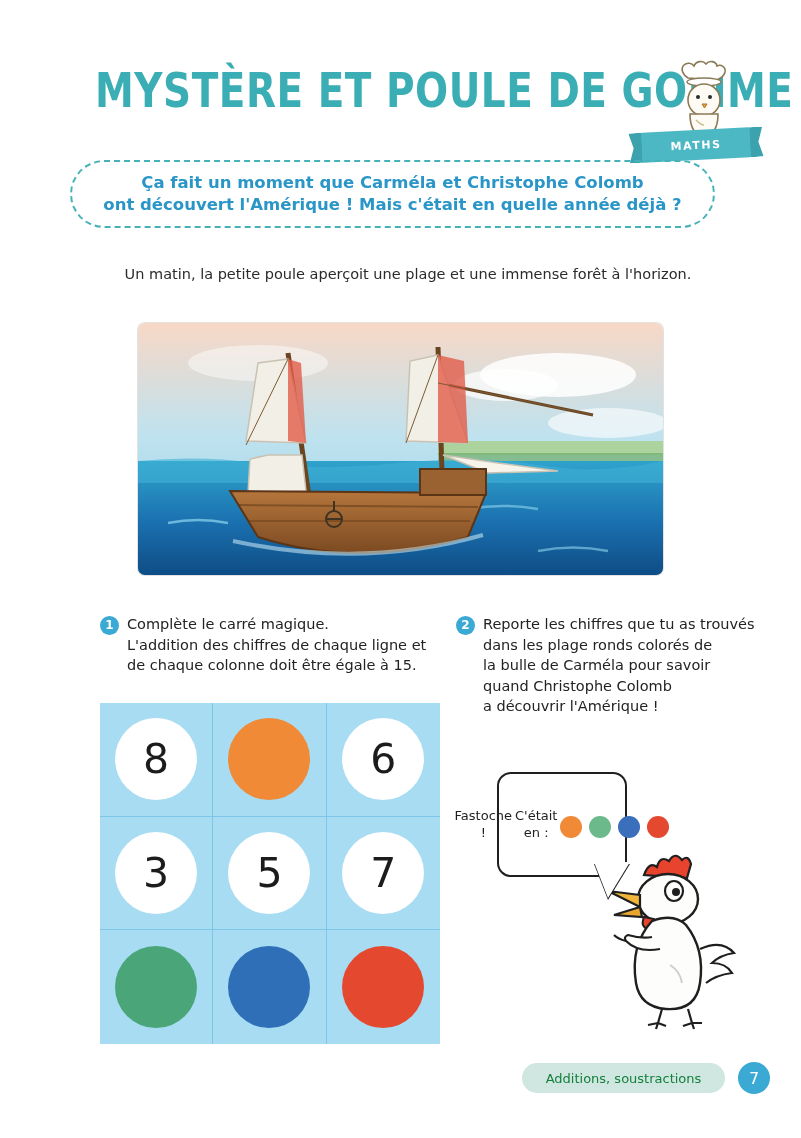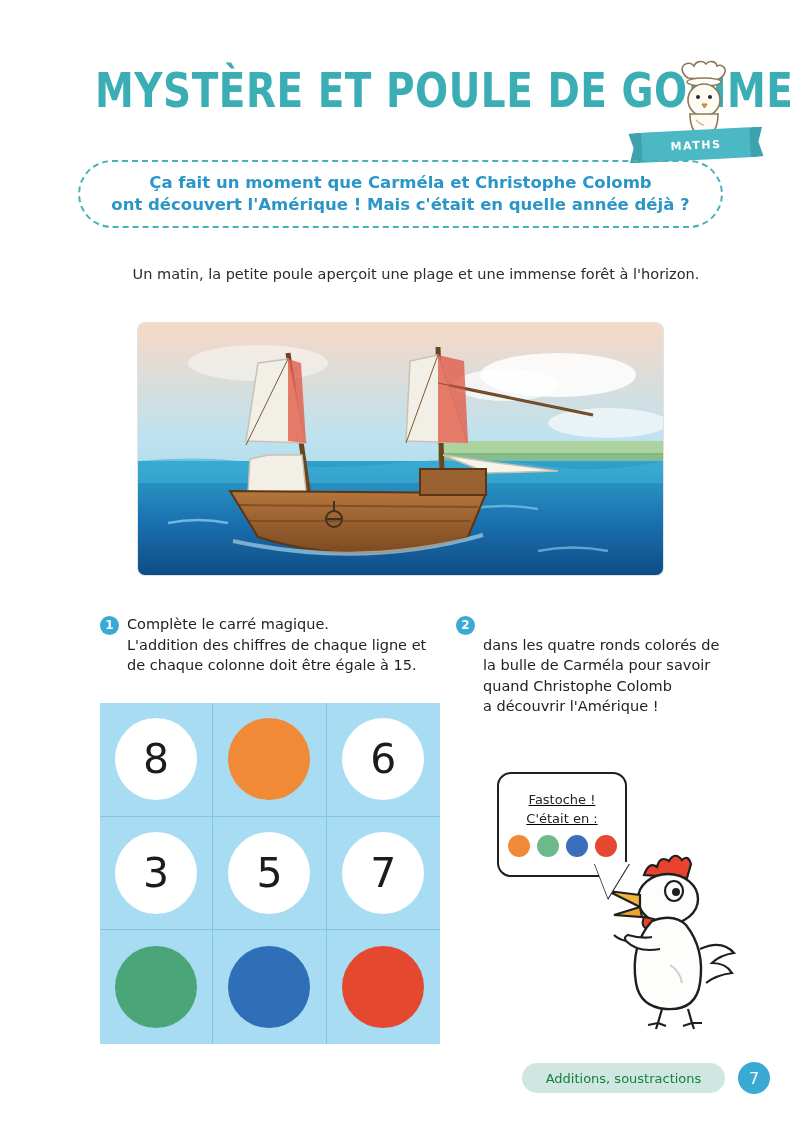--- a/index.html
+++ b/index.html
@@ -70,41 +70,41 @@
     letter-spacing: 1.5px;
     display: flex;
     align-items: center;
     justify-content: center;
   }
   .chef-svg { position: absolute; left: 28px; top: 0; }
 
   
   .bubble {
     position: absolute;
-    left: 78px;
+    left: 70px;
     top: 160px;
     width: 645px;
     height: 68px;
     border: 2.5px dashed #46b2b8;
     border-radius: 34px;
     display: flex;
     flex-direction: column;
     align-items: center;
     justify-content: center;
     color: #2a96c8;
     font-weight: bold;
     font-size: 16.5px;
     line-height: 1.35;
     text-align: center;
   }
 
   
   .story {
     position: absolute;
-    left: 116px;
+    left: 108px;
     top: 264px;
     width: 600px;
     text-align: center;
     font-size: 14.5px;
     color: #2b2b2b;
     line-height: 1.5;
   }
 
   
   .ship-box {
@@ -183,25 +183,24 @@
   .hen-bubble {
     position: absolute;
     left: 497px;
     top: 772px;
     width: 130px;
     height: 105px;
     border: 2.5px solid #1f1f1f;
     border-radius: 14px;
     background: #fff;
     display: flex;
-    flex-direction: column;
+    flex-direction: row;
     align-items: center;
     justify-content: center;
     gap: 3px;
-    text-decoration: underline;
   }
   .hen-bubble .line {
     font-size: 13px;
     color: #1f1f1f;
     line-height: 1.25;
     text-align: center;
   }
   .hb-dots { display: flex; gap: 7px; margin-top: 5px; }
   .hb-dot { width: 22px; height: 22px; border-radius: 50%; }
   .bubble-tail {
@@ -345,22 +344,22 @@
     <span class="task-body">
       <span>Complète le carré magique.</span><br>
       <span>L'addition des chiffres de chaque ligne et</span><br>
       <span>de chaque colonne doit être égale à 15.</span>
     </span>
   </div>
 
   <div class="task task2">
     <span class="num">2</span>
     <span class="task-body">
-      <br>
-      <span>dans les quatre ronds colorés de</span><br>
+      <span>Reporte les chiffres que tu as trouvés</span><br>
+      <span>dans les plage ronds colorés de</span><br>
       <span>la bulle de Carméla pour savoir</span><br>
       <span>quand Christophe Colomb</span><br>
       <span>a découvrir l'Amérique !</span>
     </span>
   </div>
 
   <div class="grid">
     <div class="cell">
       <div class="disc white">8</div>
     </div>

